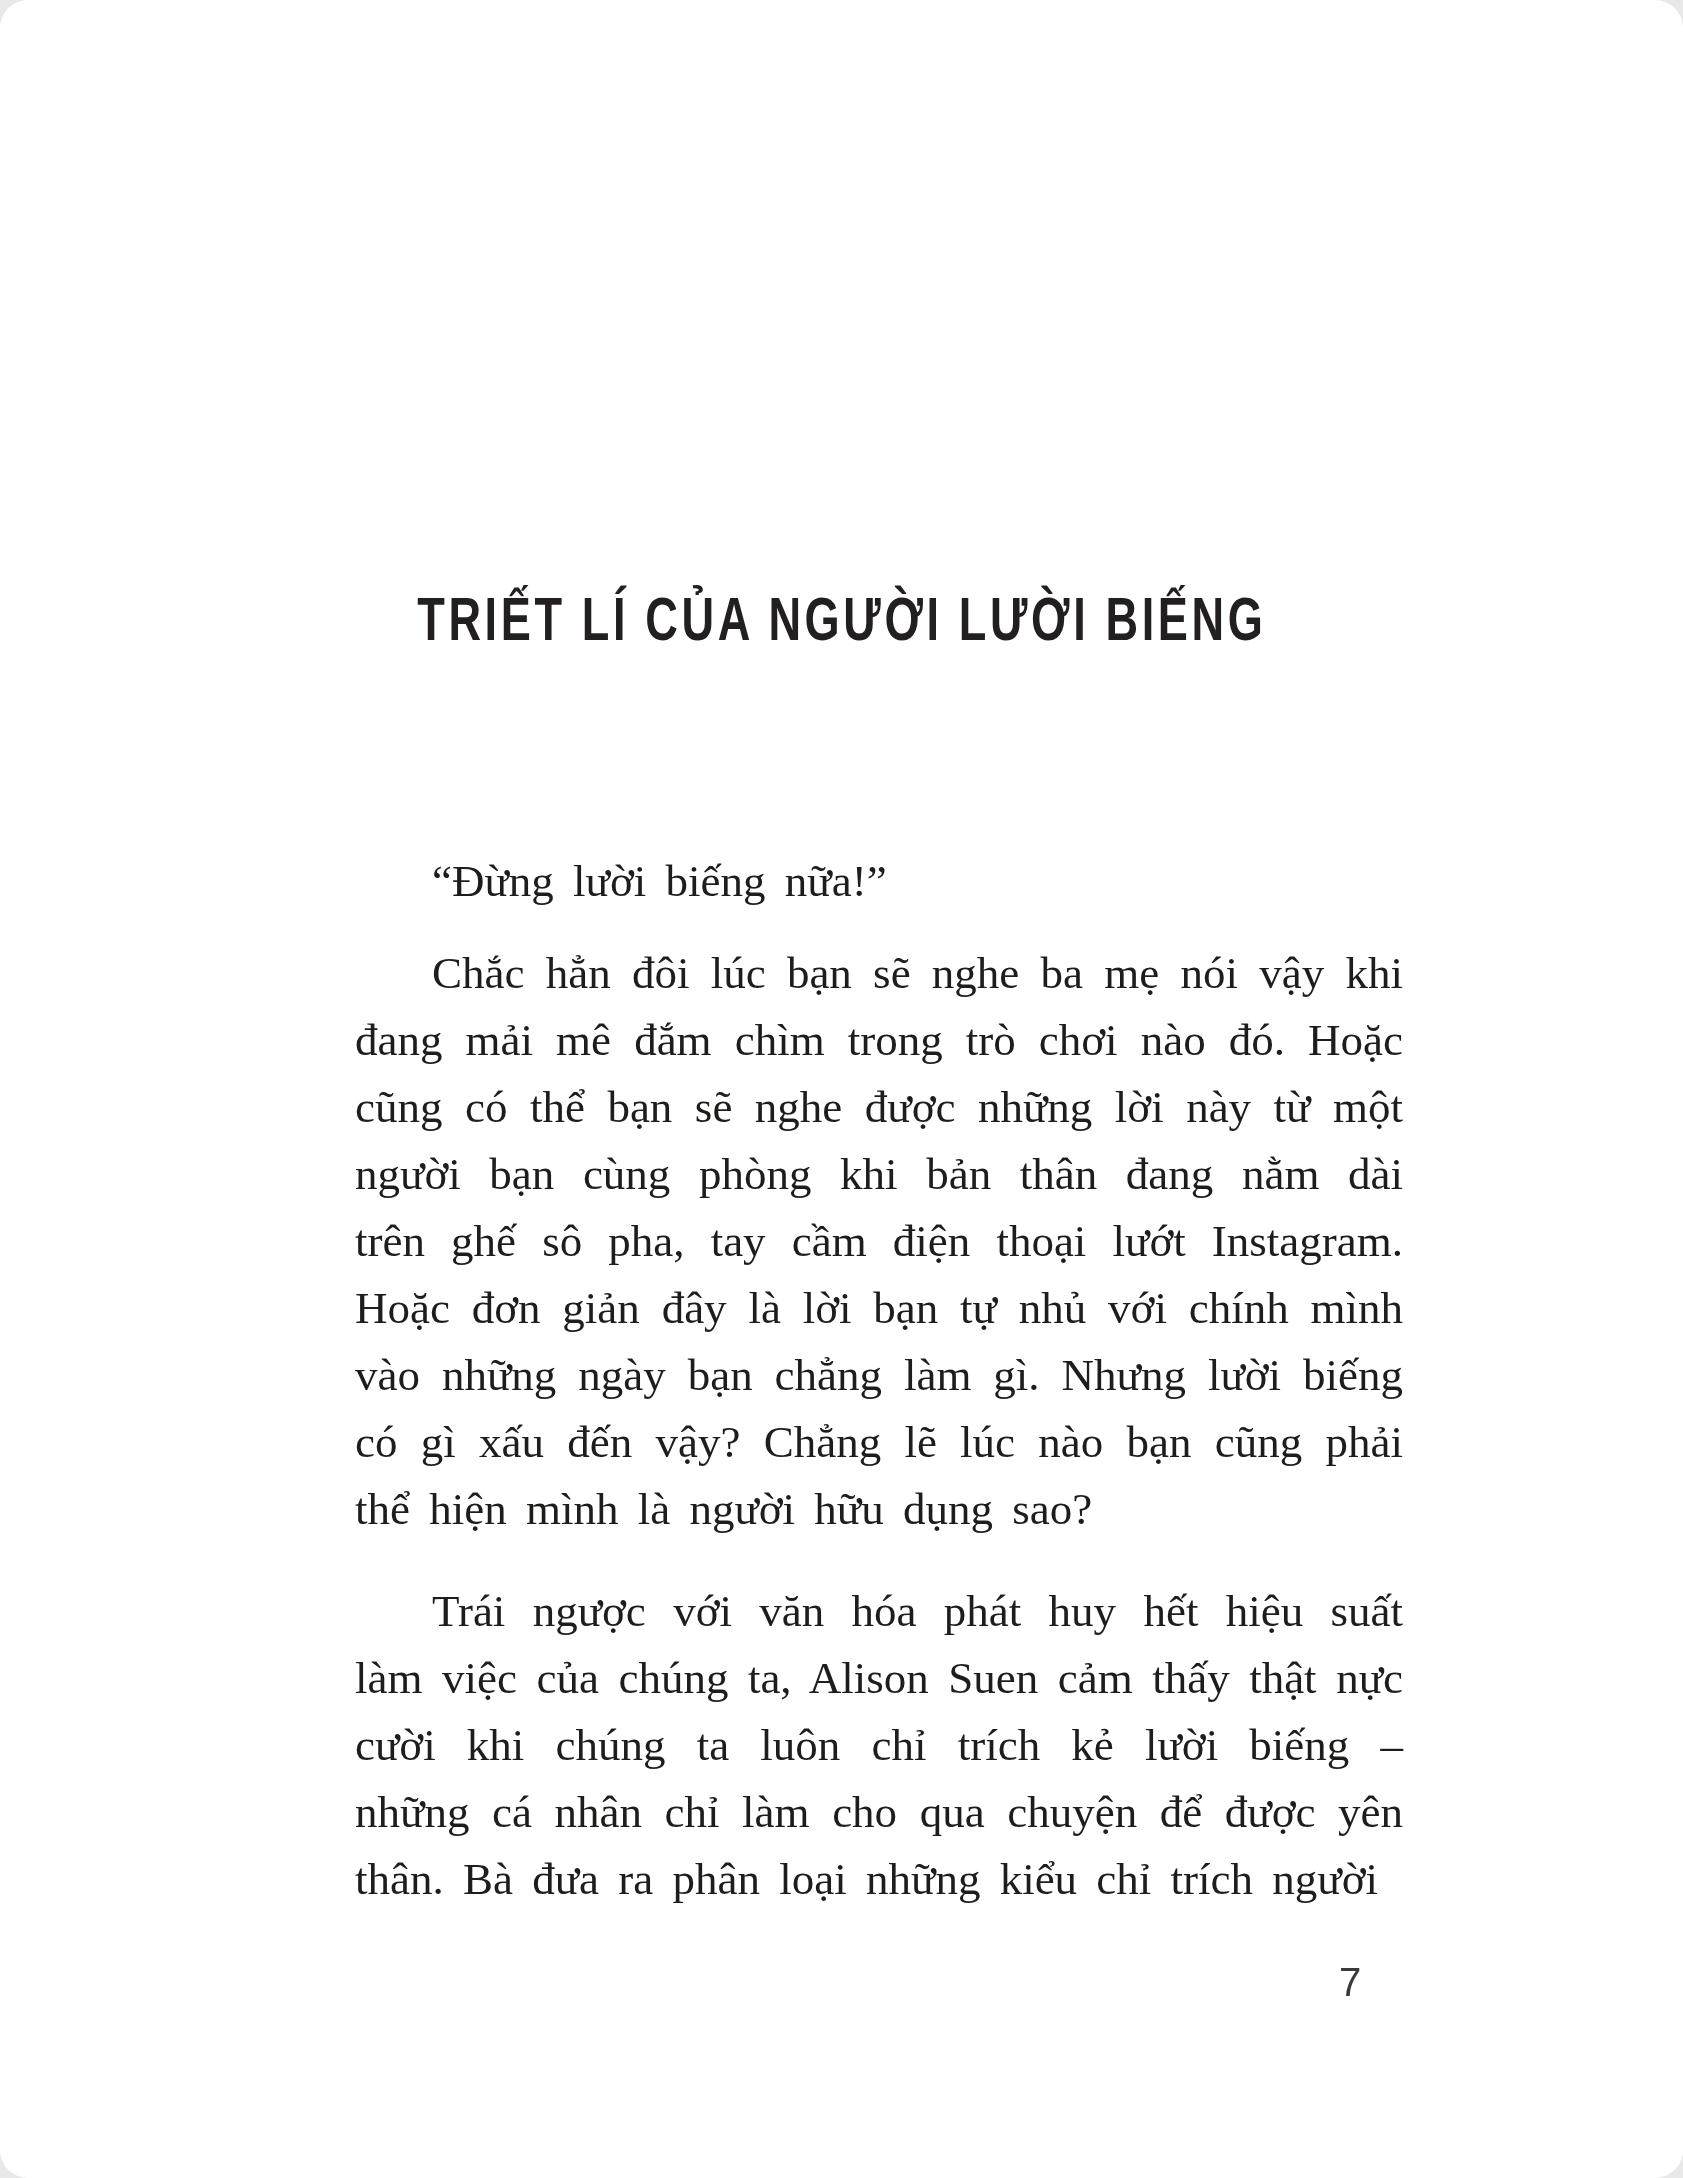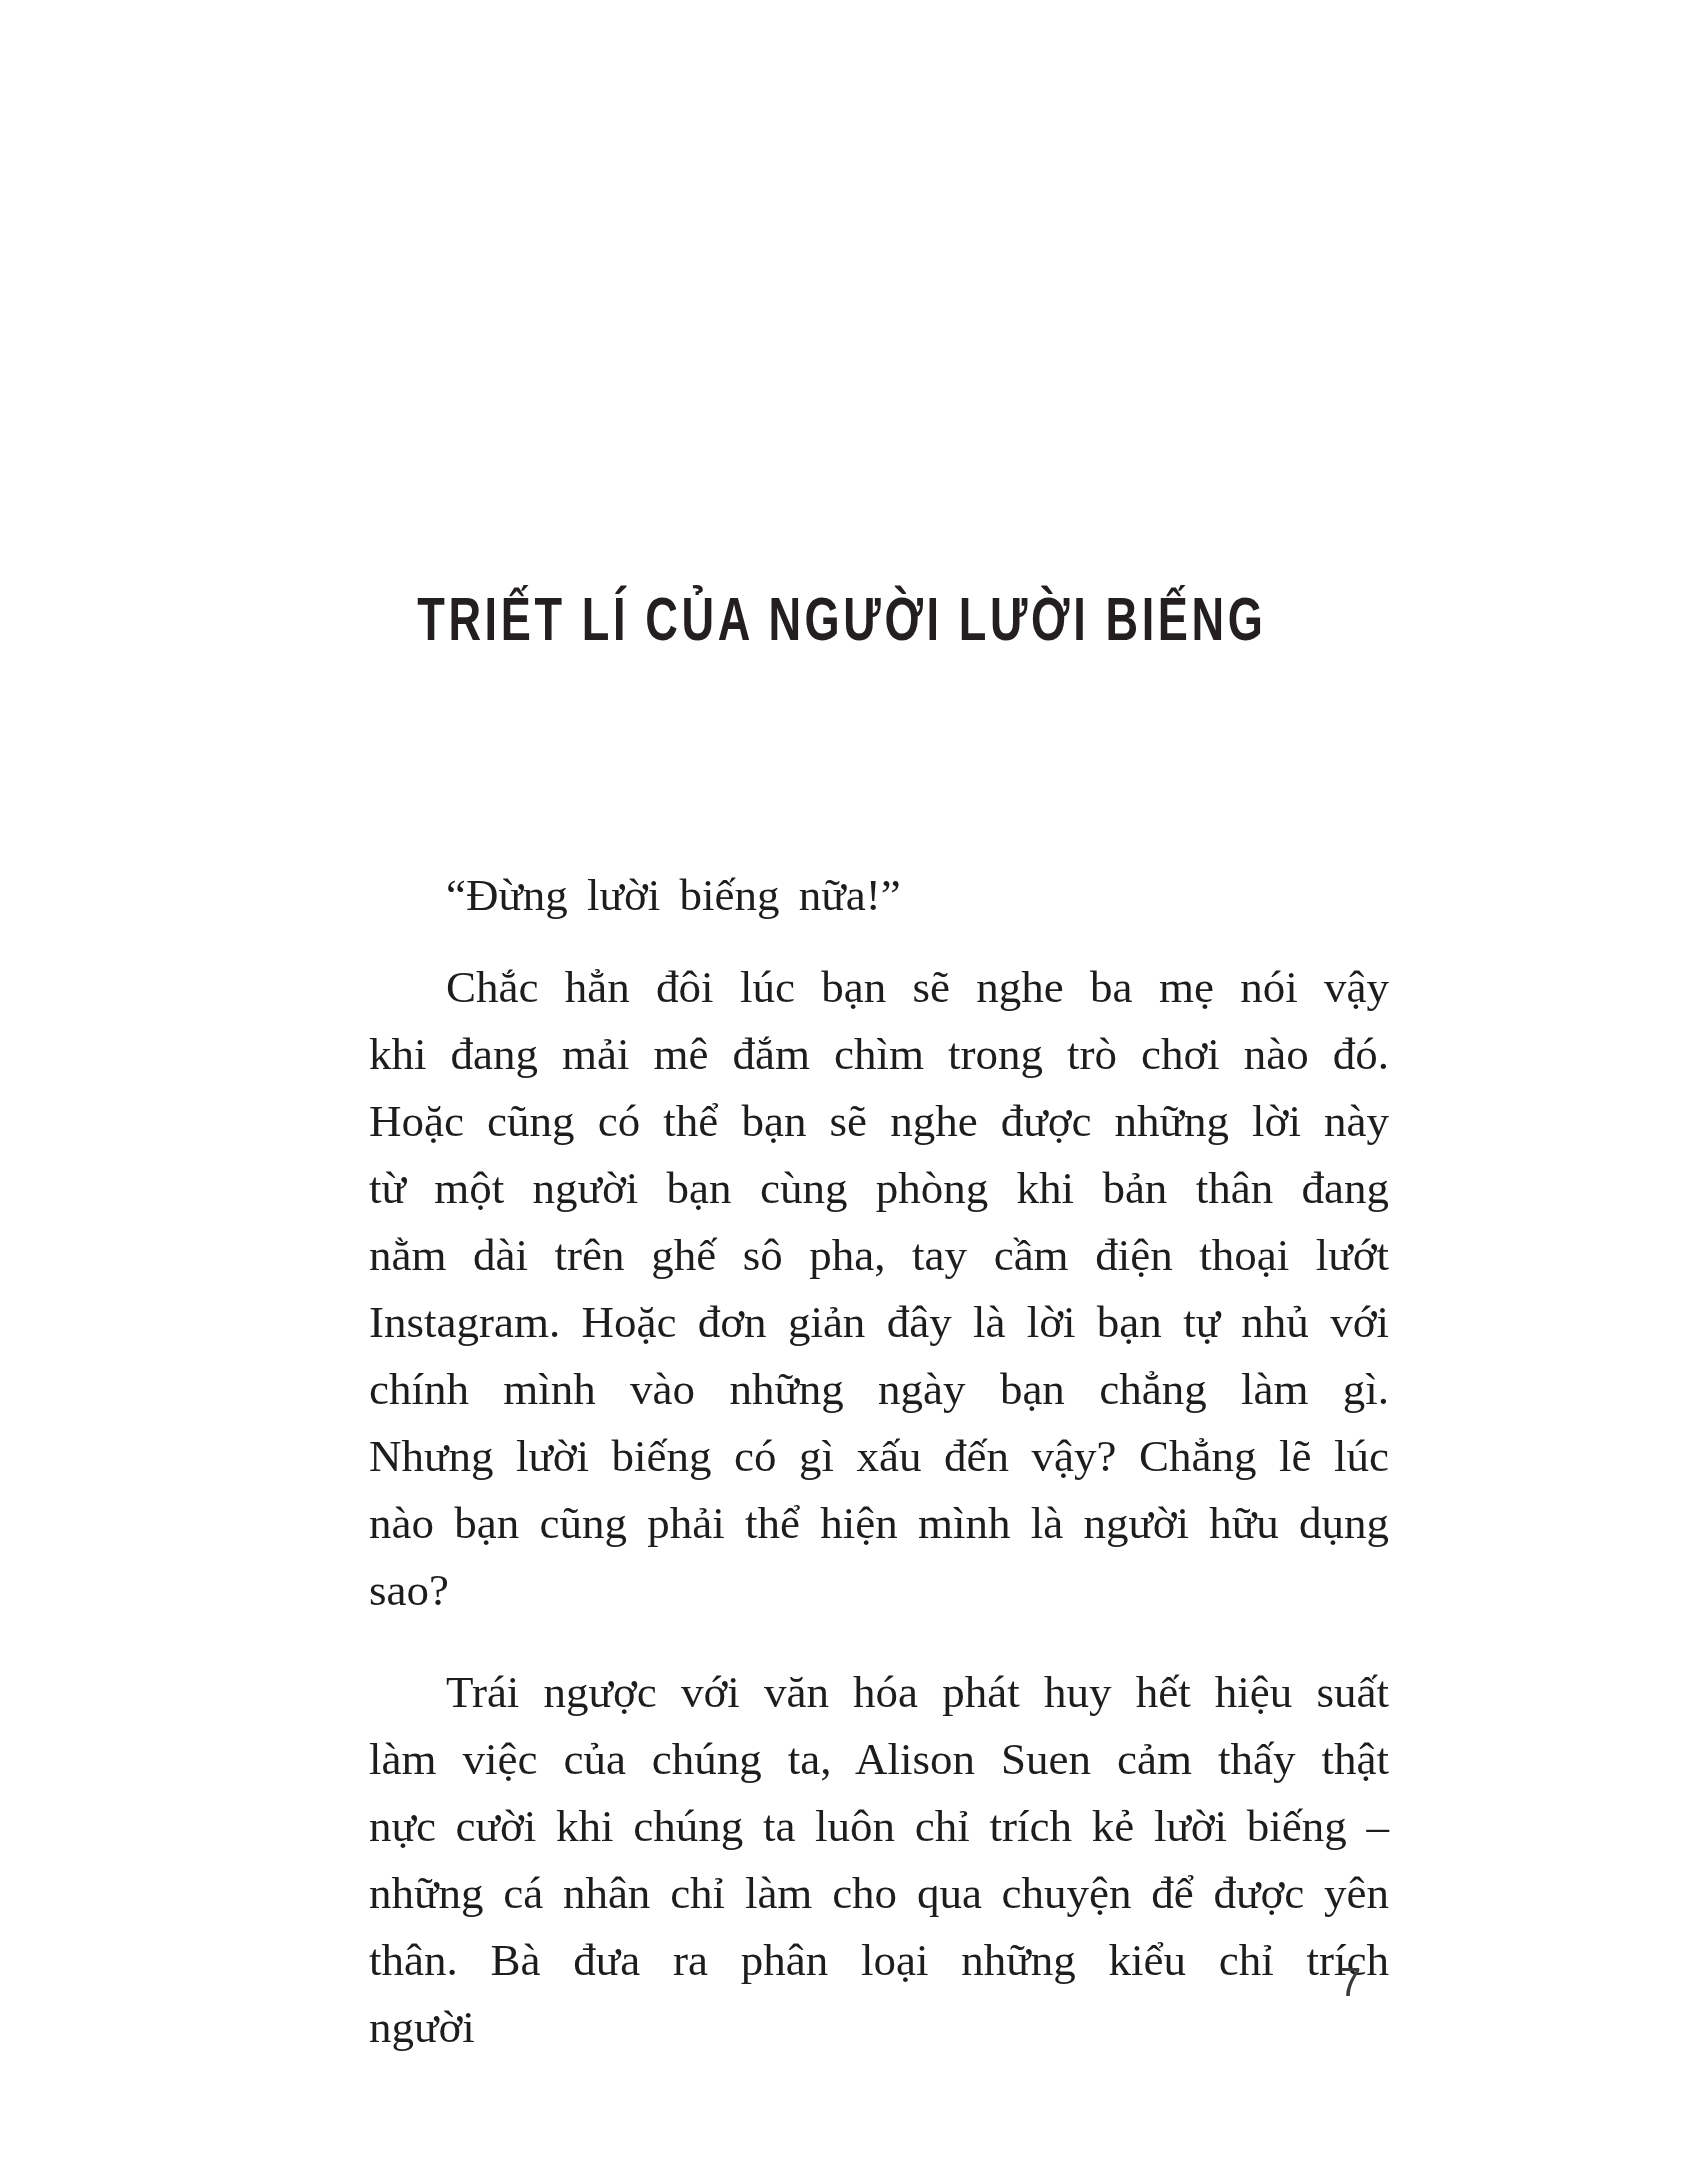--- a/index.html
+++ b/index.html
@@ -8,20 +8,21 @@
     background: #e8e8e8;
   }
   .page {
     position: relative;
     width: 1683px;
     height: 2178px;
     margin: 0 auto;
     background: #ffffff;
     overflow: hidden;
     font-family: "Liberation Serif", "DejaVu Serif", serif;
+    border-radius: 28px;
   }
   .chapter-title-wrap {
     position: absolute;
     top: 584px;
     left: 0;
     right: 0;
     text-align: center;
     line-height: 71px;
     white-space: nowrap;
   }
@@ -41,21 +42,21 @@
     top: 844px;
     left: 351px;
     width: 1056px;
     font-size: 45px;
     line-height: 67px;
     color: #1d1d1b;
     text-align: justify;
     word-spacing: 8px;
   }
   .body-text p {
-    margin: 18px;
+    margin: 4px;
     text-indent: 77px;
   }
   .body-text p.para-quote {
     margin-bottom: 25px;
   }
   .body-text p.para-main {
     margin-bottom: 35px;
     font-family: Liberation Serif, serif;
   }
   .page-number {

